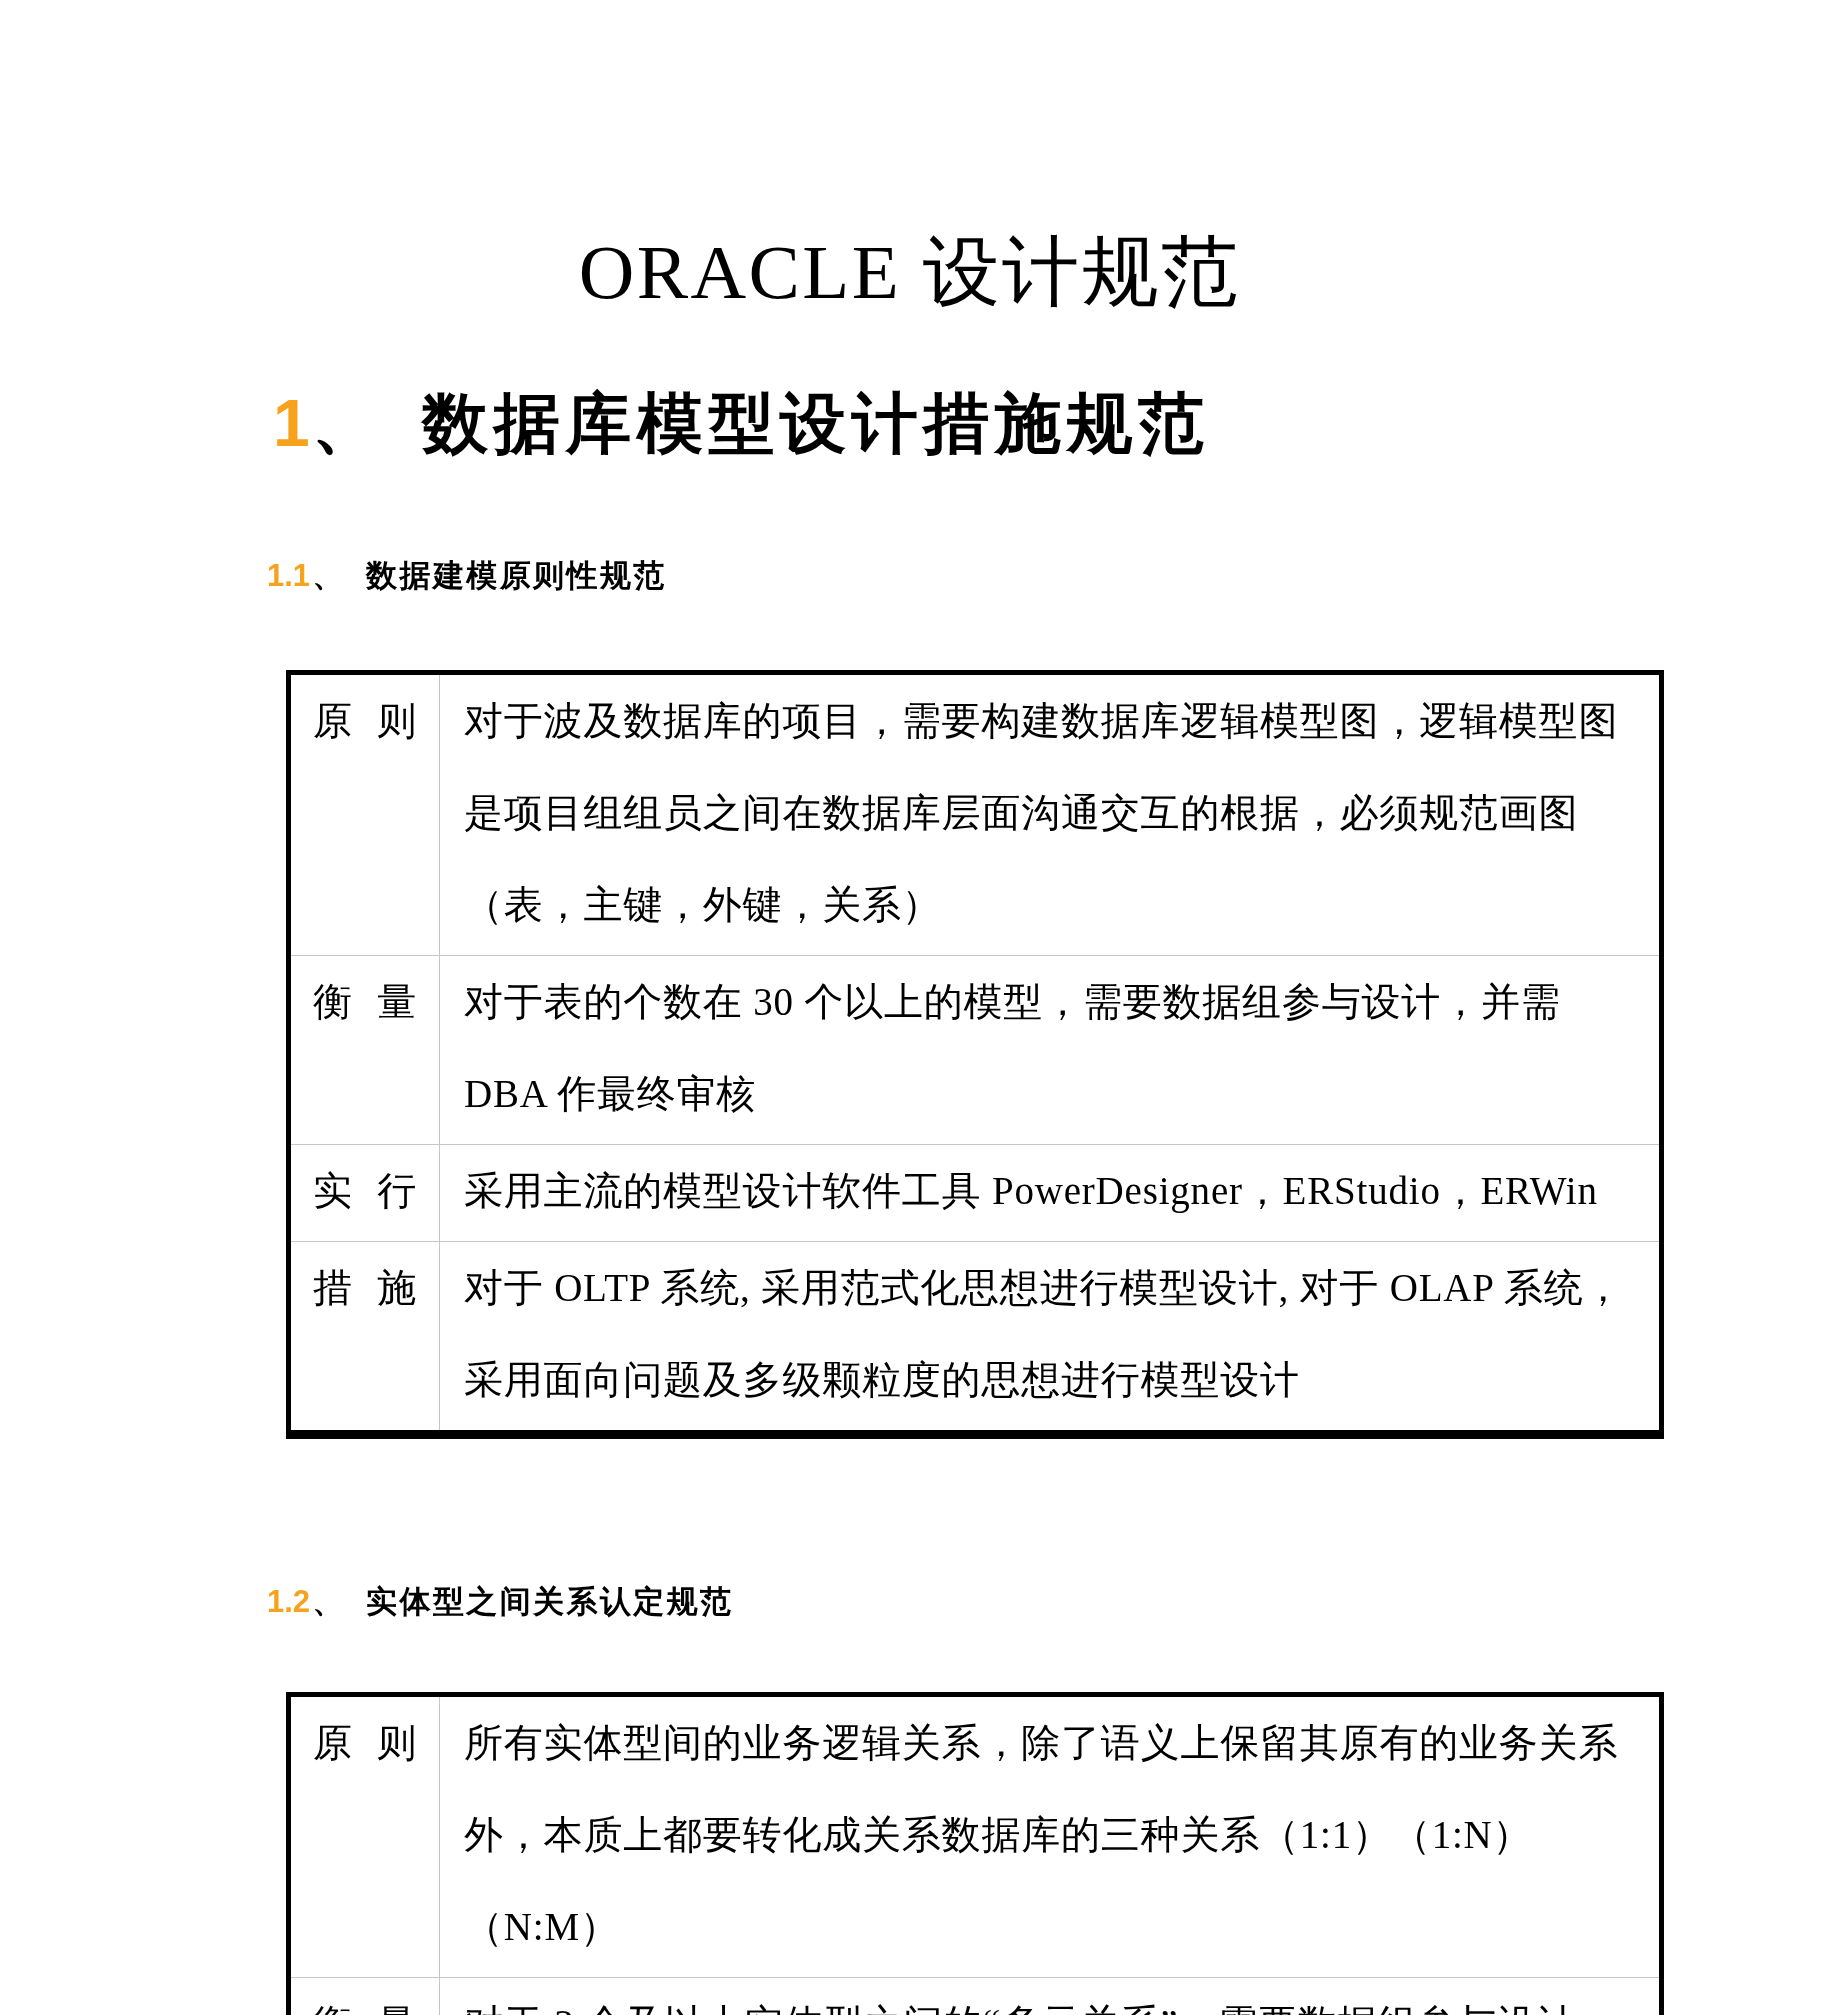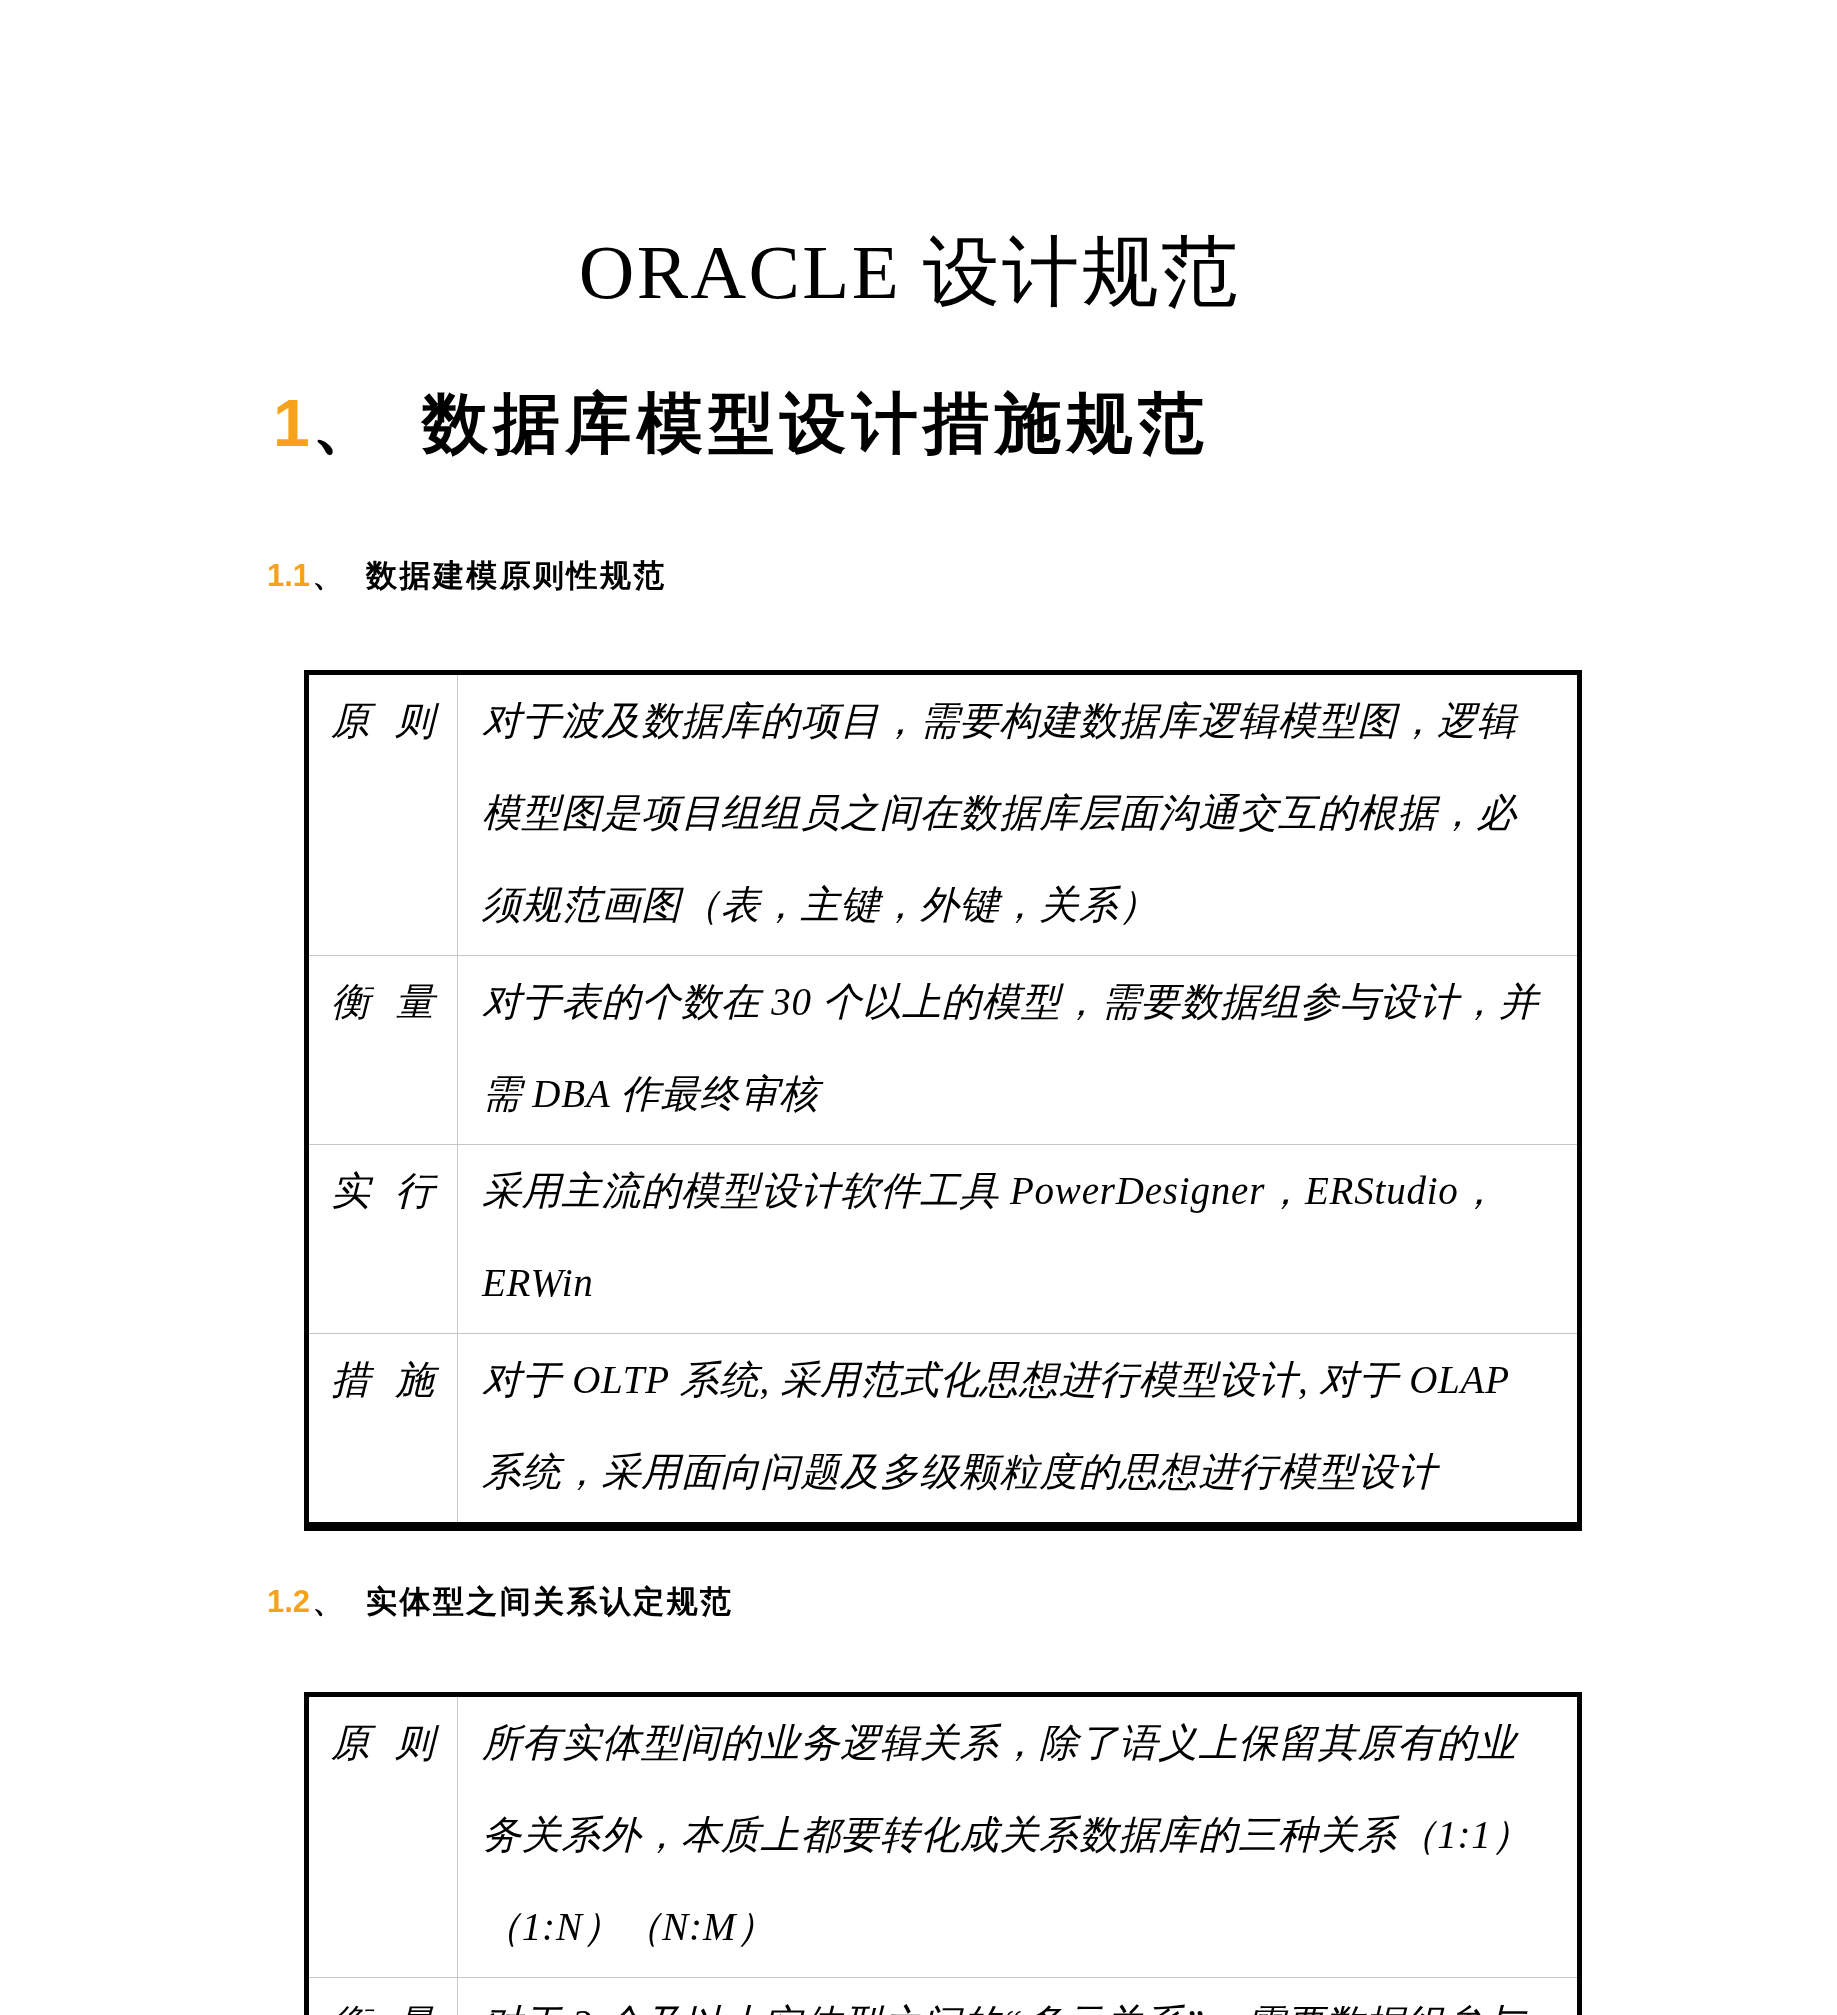--- a/index.html
+++ b/index.html
@@ -60,27 +60,26 @@
     color: #000000;
     margin-left: 2.4px;
   }
   .h1 .sep { margin-right: 44px; }
   .h2 .sep { margin-right: 22.6px; }
   .h1 .htext { letter-spacing: 5.6px; }
   .h2 .htext { letter-spacing: 2.4px; }
   
   table.spec-table {
     position: absolute;
-    left: 304px;
-    width: 1278px;
+    left: 286px;
+    width: 1378px;
     border-collapse: collapse;
     table-layout: fixed;
     border: 5.2px solid #000000;
     border-bottom-width: 9.7px;
-    font-style: italic;
   }
   table.t1 { top: 670px; }
   table.t2 { top: 1692px; }
   col.c1 { width: 151px; }
   td {
     border: 1.6px solid #c6c6c6;
     vertical-align: top;
     font-size: 39px;
     line-height: 92px;
     letter-spacing: 0.8px;

